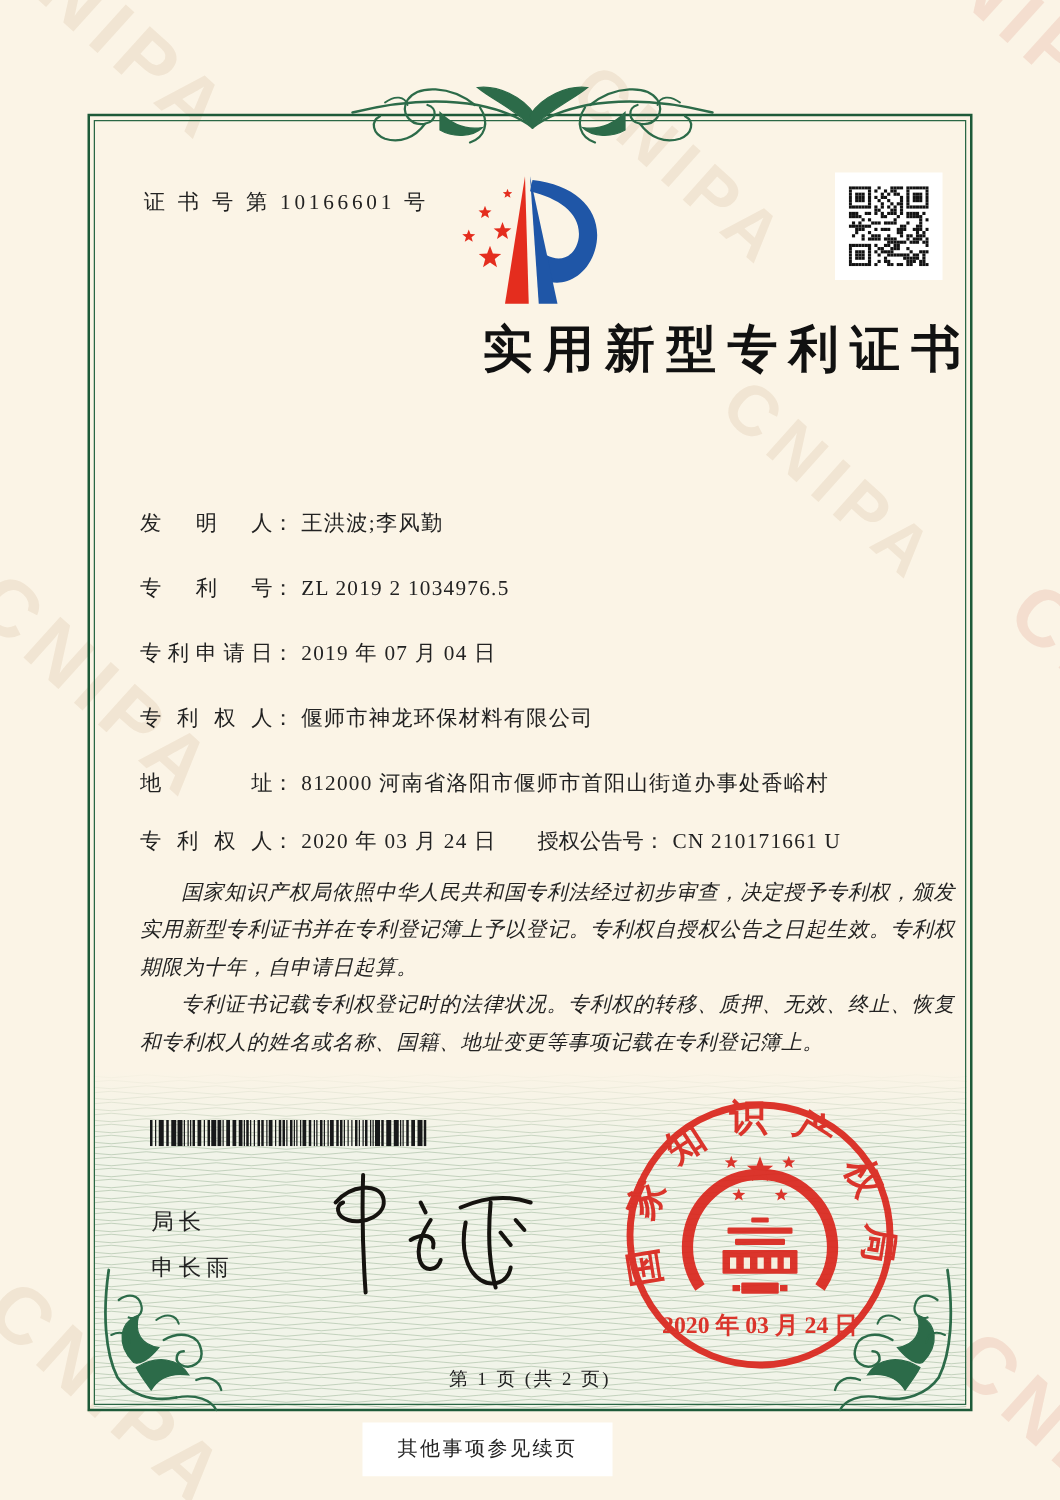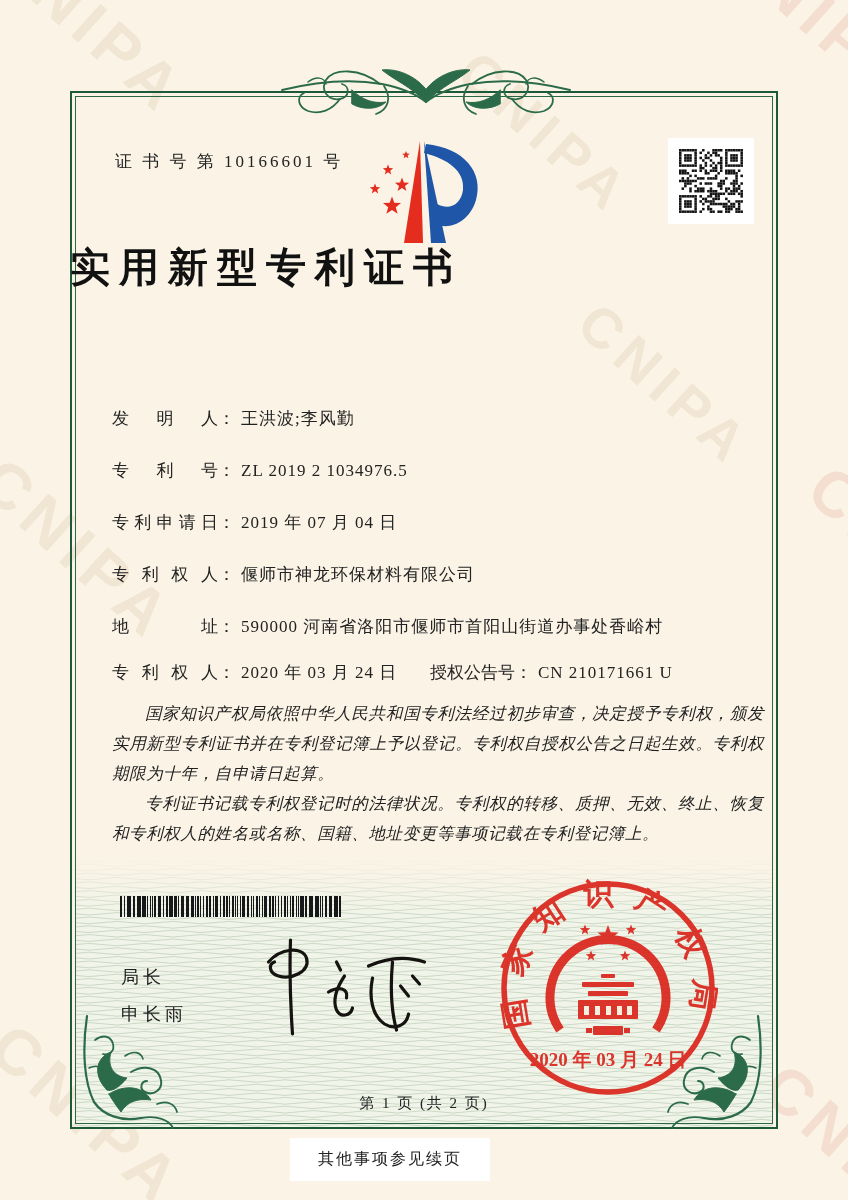--- a/index.html
+++ b/index.html
@@ -64,22 +64,22 @@
   .cert-no{position:absolute;left:115px;top:150px;font-size:17px;letter-spacing:3px;}
 
   .logo{position:absolute;left:358px;top:138px;}
 
   .qr-box{
     position:absolute;left:668px;top:138px;width:86px;height:86px;
     background:#fff;display:flex;align-items:center;justify-content:center;
   }
 
   .title{
-    position:absolute;left:70px;top:240px;width:708px;
-    text-align:left;font-size:40px;font-weight:600;letter-spacing:9px;
+    position:absolute;left:70px;top:252px;width:708px;
+    text-align:right;font-size:40px;font-weight:600;letter-spacing:9px;
     color:#111;
   }
 
   .row{position:absolute;left:112px;width:660px;font-size:17px;white-space:nowrap;}
   .row .lbl{
     display:inline-block;width:106px;
     text-align:justify;text-align-last:justify;
     vertical-align:bottom;
   }
   .row .colon{display:inline-block;margin-right:6px;}
@@ -506,21 +506,21 @@
     <div class="row" style="top:459px;">
       <span class="lbl">专利号</span><span class="colon">：</span><span class="val">ZL 2019 2 1034976.5</span>
     </div>
     <div class="row" style="top:511px;">
       <span class="lbl">专利申请日</span><span class="colon">：</span><span class="val">2019 年 07 月 04 日</span>
     </div>
     <div class="row" style="top:563px;">
       <span class="lbl">专利权人</span><span class="colon">：</span><span class="val">偃师市神龙环保材料有限公司</span>
     </div>
     <div class="row" style="top:615px;">
-      <span class="lbl">地址</span><span class="colon">：</span><span class="val">590000 河南省洛阳市偃师市首阳山街道办事处香峪村</span>
+      <span class="lbl">地址</span><span class="colon">：</span><span class="val">812000 河南省洛阳市偃师市首阳山街道办事处香峪村</span>
     </div>
     <div class="row" style="top:661px;">
       <span class="lbl">专利权人</span><span class="colon">：</span><span class="val">2020 年 03 月 24 日</span>
       <span class="grp2">
         <span>授权公告号</span><span class="colon">：</span><span class="val">CN 210171661 U</span>
       </span>
     </div>
 
     <div class="paras">
       <p>国家知识产权局依照中华人民共和国专利法经过初步审查，决定授予专利权，颁发实用新型专利证书并在专利登记簿上予以登记。专利权自授权公告之日起生效。专利权期限为十年，自申请日起算。</p>

